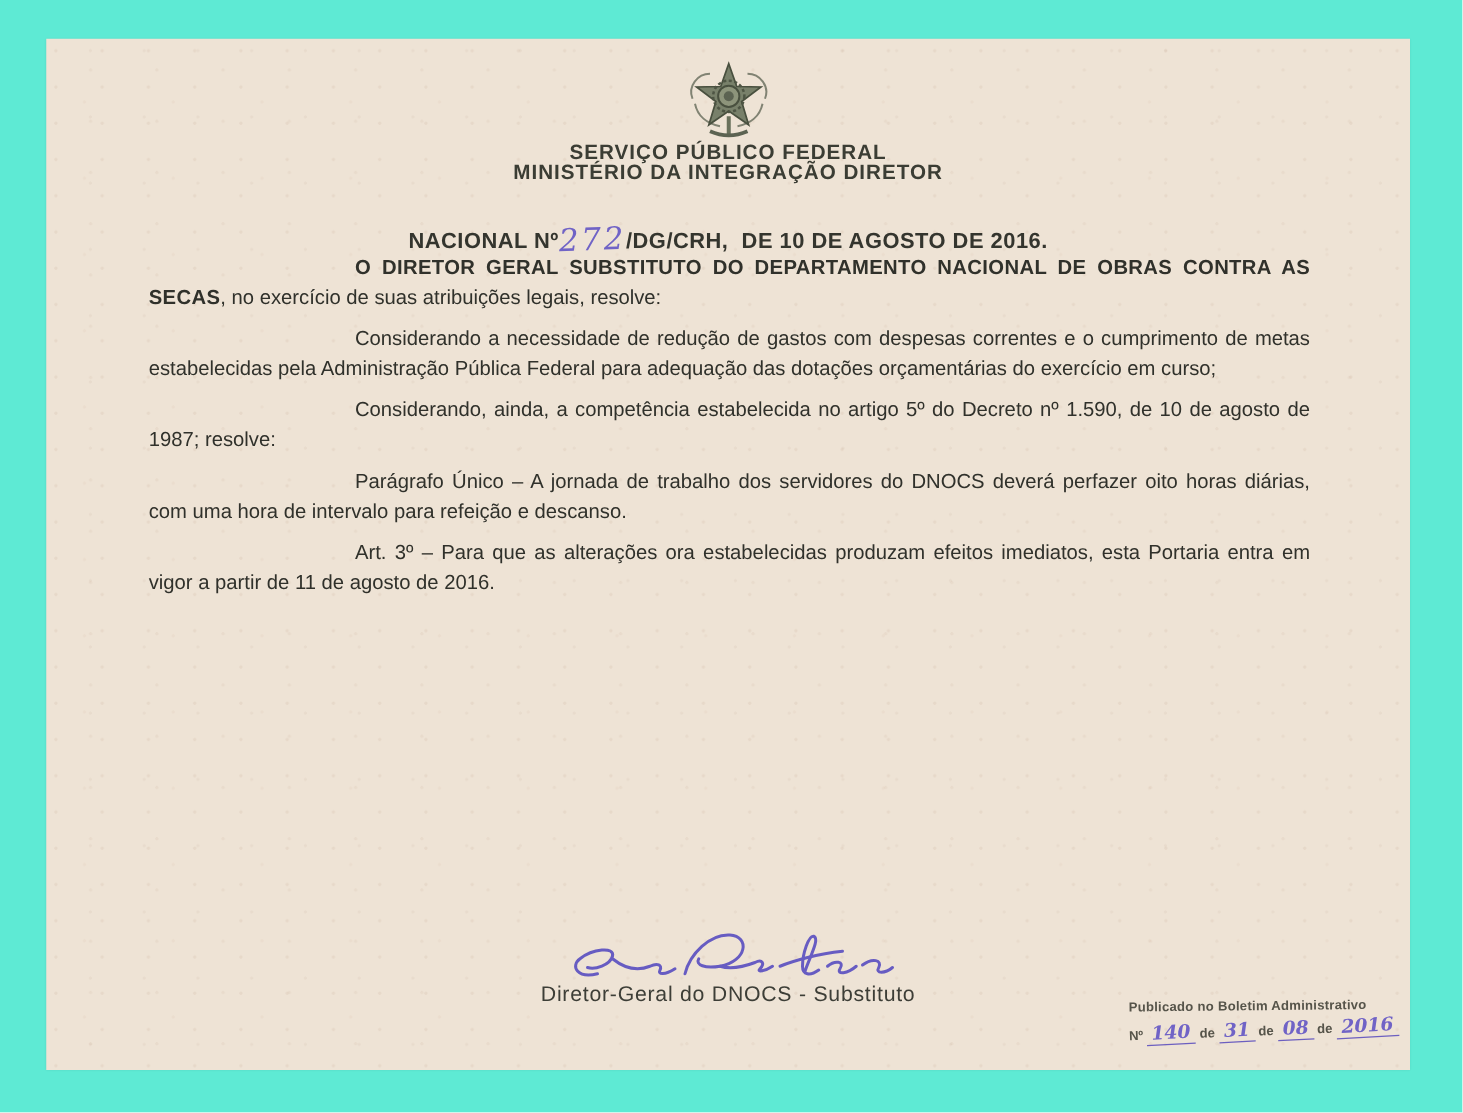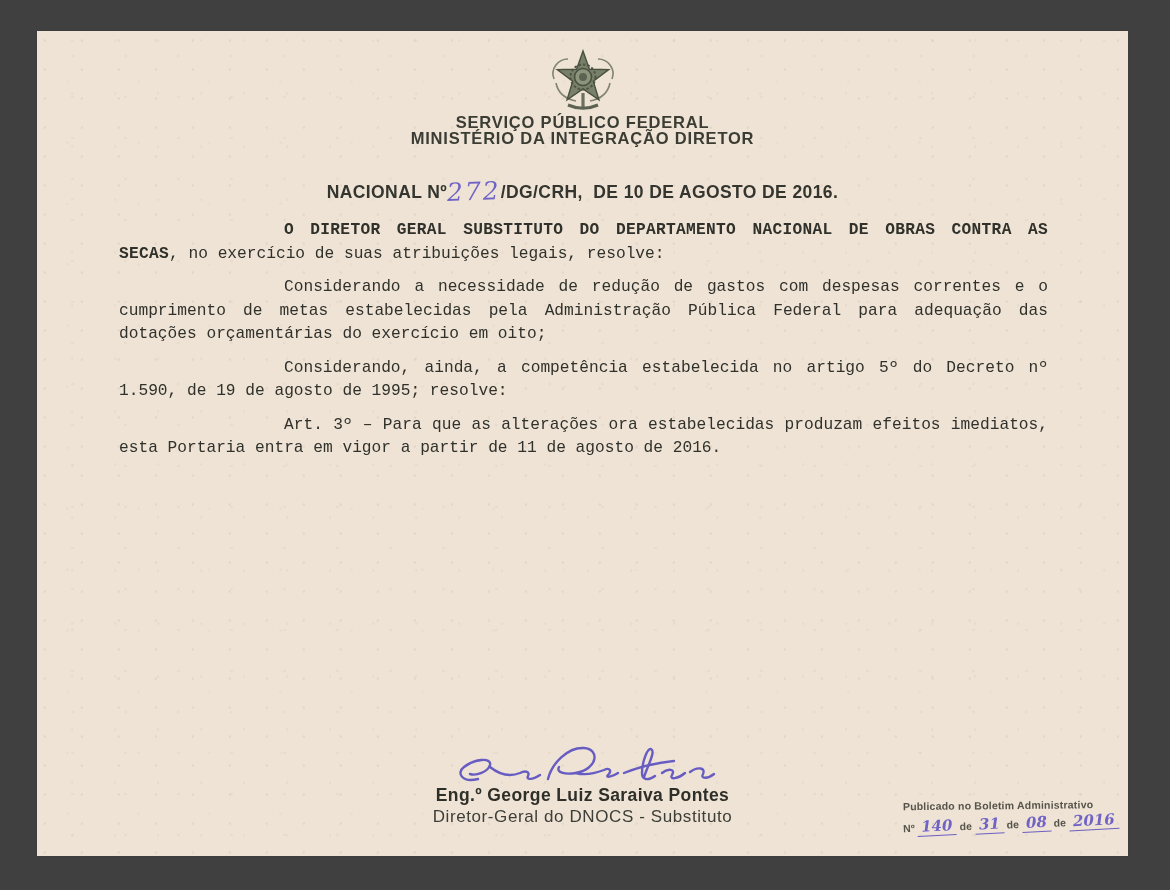--- a/index.html
+++ b/index.html
@@ -2,21 +2,21 @@
 <html><head>
 <meta charset="utf-8">
 <style>
   * { margin: 0; padding: 0; box-sizing: border-box; }
   html, body {
     width: 1170px; height: 890px;
     background: #ffffff;
     font-family: "Liberation Sans", sans-serif;
     overflow: hidden;
   }
-  .stage { position: relative; width: 1170px; height: 890px; background: #404040; }
+  .stage { position: relative; width: 1170px; height: 890px; background: #5eead4; }
 
   .paper {
     position: absolute;
     left: 37px; top: 31px;
     width: 1091px; height: 825px;
     background-color: #eee3d5;
     background-image:
       radial-gradient(circle at 21% 33%, rgba(186,152,128,.14) 0 1px, transparent 1.6px),
       radial-gradient(circle at 67% 61%, rgba(186,152,128,.11) 0 1px, transparent 1.6px),
       radial-gradient(circle at 43% 83%, rgba(205,170,148,.11) 0 1px, transparent 1.6px),
@@ -57,27 +57,26 @@
   }
   .title-line .handwritten {
     font-size: 25px;
     letter-spacing: 2px;
     position: relative; top: 2px;
     display: inline-block;
     transform: rotate(-2deg);
   }
 
   .body-text {
-    position: absolute; top: 188px; left: 82px;
+    position: absolute; top: 172px; left: 82px;
     width: 929px;
     font-size: 16.2px;
     line-height: 23.5px;
     color: #30312b;
     text-align: justify;
-    font-family: Liberation Mono, monospace;
   }
   .body-text p { margin: 0 0 10px 0; text-indent: 165px; }
   .body-text .lead-bold { font-weight: bold; letter-spacing: 0.3px; }
 
   .signature-block {
     position: absolute; top: 712px; left: 0; width: 100%;
     text-align: center;
   }
   .signature-scribble { display: block; margin: 0 auto -10px auto; }
   .sig-name {
@@ -147,39 +146,39 @@
 
     <div class="org-header">
       <div>SERVIÇO PÚBLICO FEDERAL</div>
       <div>MINISTÉRIO DA INTEGRAÇÃO DIRETOR</div>
     </div>
 
     <div class="title-line"><span>NACIONAL Nº</span><span class="handwritten">272</span><span>/DG/CRH,  DE 10 DE AGOSTO DE 2016.</span></div>
 
     <div class="body-text">
       <p><span class="lead-bold">O DIRETOR GERAL SUBSTITUTO DO DEPARTAMENTO NACIONAL DE OBRAS CONTRA AS SECAS</span><span>, no exercício de suas atribuições legais, resolve:</span></p>
-      <p>Considerando a necessidade de redução de gastos com despesas correntes e o cumprimento de metas estabelecidas pela Administração Pública Federal para adequação das dotações orçamentárias do exercício em oito;</p>
-      <p>Considerando, ainda, a competência estabelecida no artigo 5º do Decreto nº 1.590, de 19 de agosto de 1995; resolve:</p>
+      <p>Considerando a necessidade de redução de gastos com despesas correntes e o cumprimento de metas estabelecidas pela Administração Pública Federal para adequação das dotações orçamentárias do exercício em curso;</p>
+      <p>Considerando, ainda, a competência estabelecida no artigo 5º do Decreto nº 1.590, de 10 de agosto de 1987; resolve:</p>
+      <p>Parágrafo Único – A jornada de trabalho dos servidores do DNOCS deverá perfazer oito horas diárias, com uma hora de intervalo para refeição e descanso.</p>
       <p>Art. 3º – Para que as alterações ora estabelecidas produzam efeitos imediatos, esta Portaria entra em vigor a partir de 11 de agosto de 2016.</p>
     </div>
 
     <div class="signature-block">
       <svg class="signature-scribble" width="270" height="52" viewBox="0 0 270 52">
         <g fill="none" stroke="#675cc2" stroke-width="2.4" stroke-linecap="round" stroke-linejoin="round">
           <path d="M30,36 C14,40 8,30 16,24 C26,16 44,14 42,22 C40,29 28,33 22,31"></path>
           <path d="M42,24 C52,32 62,34 72,30 C78,27 82,29 80,33 C78,37 84,37 92,32"></path>
           <path d="M100,36 C104,20 120,4 136,5 C152,6 150,26 128,30 C116,32 108,29 111,24"></path>
           <path d="M128,30 C138,33 148,30 156,27 C162,24 164,28 160,32 C157,35 164,34 170,30"></path>
           <path d="M176,30 C186,26 206,20 226,18"></path>
           <path d="M196,34 C200,22 208,8 203,6 C199,5 194,20 194,30 C194,37 200,38 207,33"></path>
           <path d="M214,30 C220,25 228,26 224,32 C221,37 230,36 237,30"></path>
           <path d="M242,29 C250,23 258,25 255,31 C252,36 260,36 266,31"></path>
         </g>
       </svg>
-      <div class="sig-name">Eng.º George Luiz Saraiva Pontes</div>
       <div class="sig-role">Diretor-Geral do DNOCS - Substituto</div>
     </div>
 
     <div class="stamp">
       <div class="stamp-line1">Publicado no Boletim Administrativo</div>
       <div class="stamp-line2">
         <span>Nº</span>
         <span class="handwritten">140</span>
         <span>de</span>
         <span class="handwritten">31</span>

